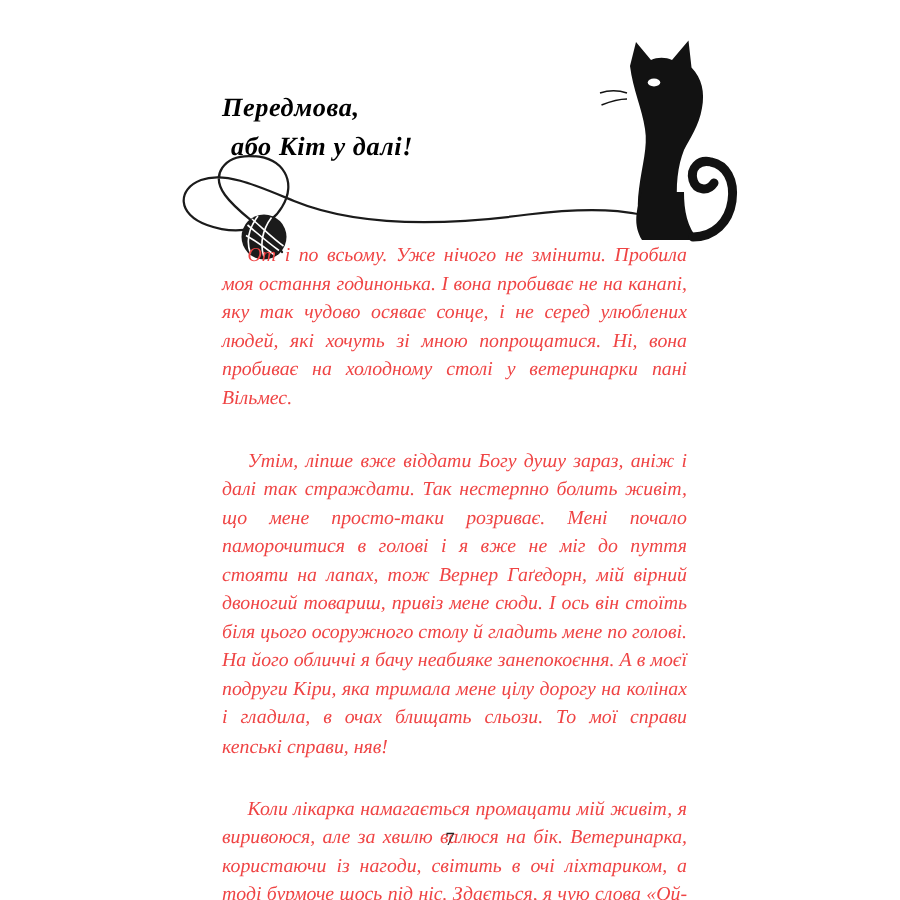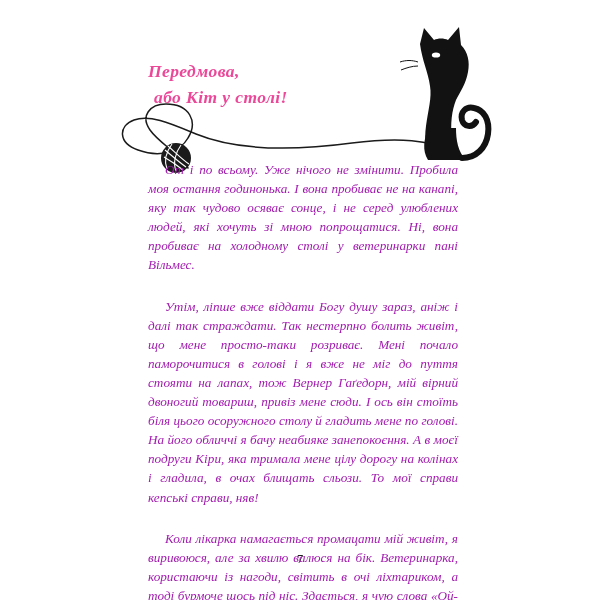--- a/index.html
+++ b/index.html
@@ -35,21 +35,21 @@
     left: 148px;
     top: 58px;
     width: 230px;
   }
   .title-line {
     font-family: "Liberation Serif", serif;
     font-style: italic;
     font-weight: bold;
     font-size: 17.5px;
     letter-spacing: 0.4px;
-    color: #ec4899;
+    color: #000000;
     line-height: 26px;
     white-space: nowrap;
   }
   .title-line.second {
     padding-left: 6px;
   }
 
   
   .content {
     position: absolute;
@@ -58,21 +58,21 @@
     width: 310px;
   }
   p.para {
     margin: 0 0 0 0;
     font-family: "Liberation Serif", serif;
     font-style: italic;
     font-size: 13.2px;
     line-height: 19.1px;
     text-align: justify;
     text-indent: 17px;
-    color: #a21caf;
+    color: #ef4444;
     hyphens: manual;
   }
   p.para + p.para {
     margin-top: 22px;
   }
 
   
   .page-number {
     position: absolute;
     left: 0;
@@ -119,21 +119,21 @@
 
       <ellipse cx="436" cy="55" rx="4.2" ry="2.6" fill="#ffffff"></ellipse>
 
       <path d="M418,62 C412,60 406,60 400,62" stroke="#121212" stroke-width="1" fill="none"></path>
       <path d="M418,66 C412,66 406,68 401,70" stroke="#121212" stroke-width="1" fill="none"></path>
     </g>
   </svg>
 
   <div class="title-block">
     <div class="title-line">Передмова,</div>
-    <div class="title-line second">або Кіт у столі!</div>
+    <div class="title-line second">або Кіт у далі!</div>
   </div>
 
   <div class="content">
     <p class="para">От і по всьому. Уже нічого не змінити. Пробила моя остання годинонька. І вона пробиває не на канапі, яку так чудово осяває сонце, і не серед улюблених людей, які хочуть зі мною попрощатися. Ні, вона пробиває на холодному столі у ветеринарки пані Вільмес.</p>
     <p class="para">Утім, ліпше вже віддати Богу душу зараз, аніж і далі так страждати. Так нестерпно болить живіт, що мене просто-таки розриває. Мені почало паморочитися в голові і я вже не міг до пуття стояти на лапах, тож Вернер Гаґедорн, мій вірний двоногий товариш, привіз мене сюди. І ось він стоїть біля цього осоружного столу й гладить мене по голові. На його обличчі я бачу неабияке занепокоєння. А в моєї подруги Кіри, яка тримала мене цілу дорогу на колінах і гладила, в очах блищать сльози. То мої справи кепські справи, няв!</p>
     <p class="para">Коли лікарка намагається промацати мій живіт, я виривоюся, але за хвилю валюся на бік. Ветеринарка, користаючи із нагоди, світить в очі ліхтариком, а тоді бурмоче щось під ніс. Здається, я чую слова «Ой-ой» та «Ото маєш». Мене це не дивує. Я знаю, що зараз заглядаю в очі смерті, а не життю.</p>
   </div>
 
   <div class="page-number">7</div>
 

